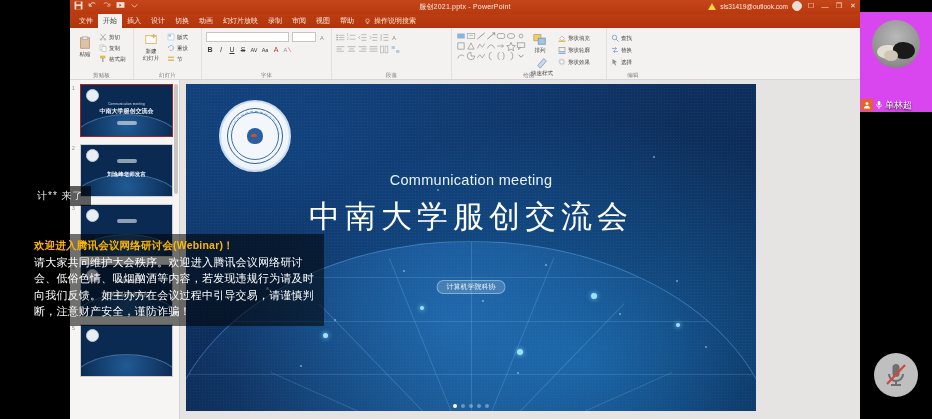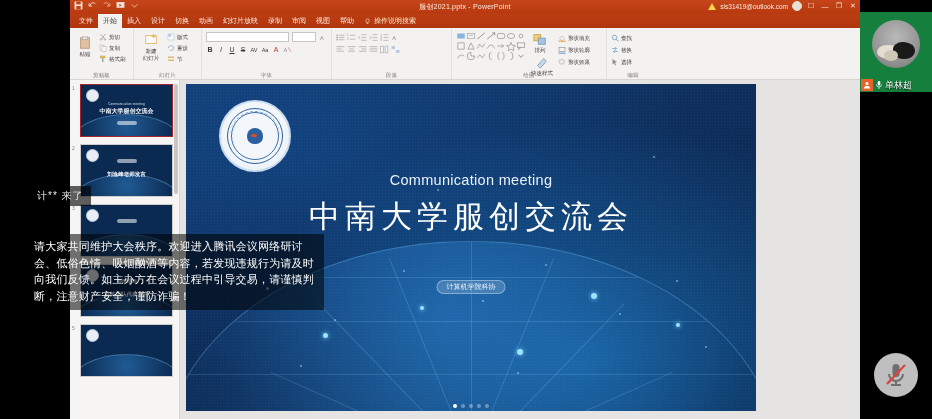--- a/index.html
+++ b/index.html
@@ -129,21 +129,21 @@
 
   
   .join-toast { position:absolute; left:30px; top:186px; padding:3px 7px; background:rgba(0,0,0,.62);
                 color:#eaeaea; font-size:10px; letter-spacing:1px; white-space:nowrap; }
   .notice { position:absolute; left:28px; top:234px; width:296px; padding:4px 6px 6px;
             background:rgba(0,0,0,.55); line-height:1.5; }
   .notice .n1 { font-size:10.5px; color:#ffb400; font-weight:700; letter-spacing:.2px; }
   .notice .n2 { font-size:11px; color:#ffffff; letter-spacing:.2px; }
 
   
-  .vtile { position:absolute; right:0; top:12px; width:72px; height:80px; background:#15803d;
+  .vtile { position:absolute; right:0; top:12px; width:72px; height:100px; background:#d946ef;
            overflow:hidden; }
   .vtile .pic { position:absolute; left:50%; top:32px; transform:translate(-50%,-50%);
                 width:48px; height:48px; border-radius:50%;
                 background:radial-gradient(circle at 50% 35%, #b9b9b9, #8e8e8e 70%, #6d6d6d 100%); }
   .vtile .pic .m1 { position:absolute; left:5px; top:25px; width:21px; height:14px; border-radius:50% 40% 45% 55%;
                     background:#e4ded2; }
   .vtile .pic .m2 { position:absolute; left:21px; top:22px; width:22px; height:17px; border-radius:45% 55% 50% 50%;
                     background:#1a1a1a; }
   .vtile .pic .m3 { position:absolute; left:12px; top:30px; width:14px; height:11px; border-radius:50%;
                     background:#cfc6b6; }
@@ -630,20 +630,21 @@
           </div>
         </div>
       </div>
     </div>
 
   </div>
 
   <div class="join-toast">计**  来了</div>
 
   <div class="notice">
+    <div class="n1">欢迎进入腾讯会议网络研讨会(Webinar)！</div>
     <div class="n2">请大家共同维护大会秩序。欢迎进入腾讯会议网络研讨会、低俗色情、吸烟酗酒等内容，若发现违规行为请及时向我们反馈。如主办方在会议过程中引导交易，请谨慎判断，注意财产安全，谨防诈骗！</div>
   </div>
 
   <div class="vtile">
     <div class="pic">
       <span class="m1"></span>
         <span class="m2"></span>
         <span class="m3"></span>
     </div>
     <div class="namebar">

